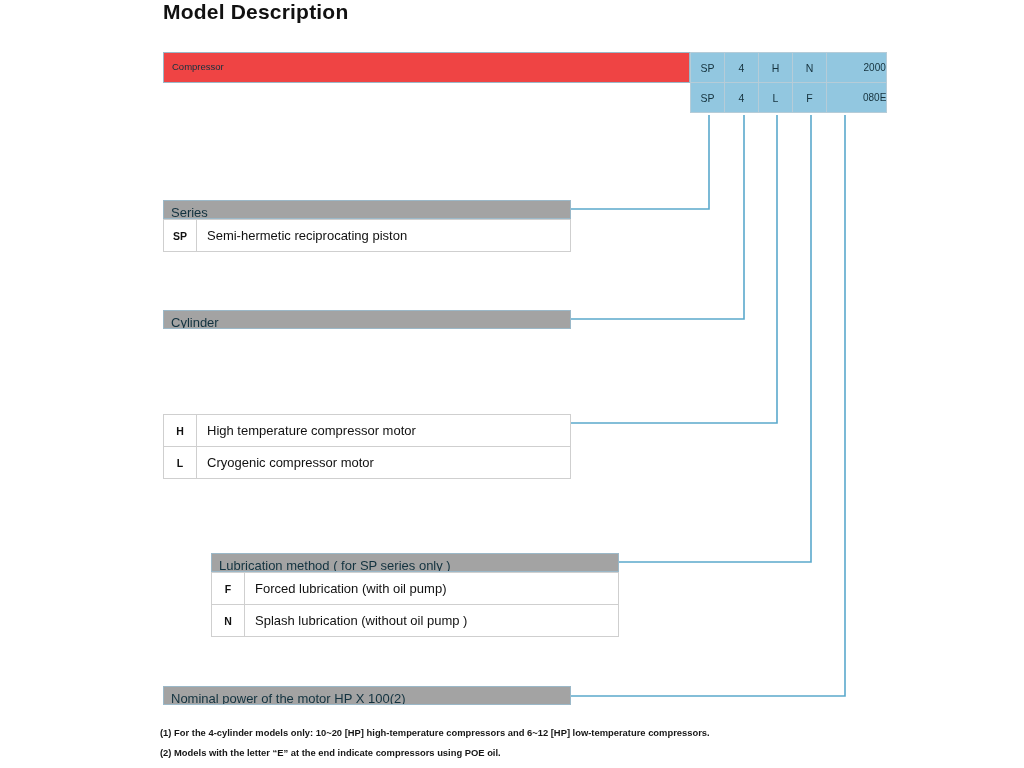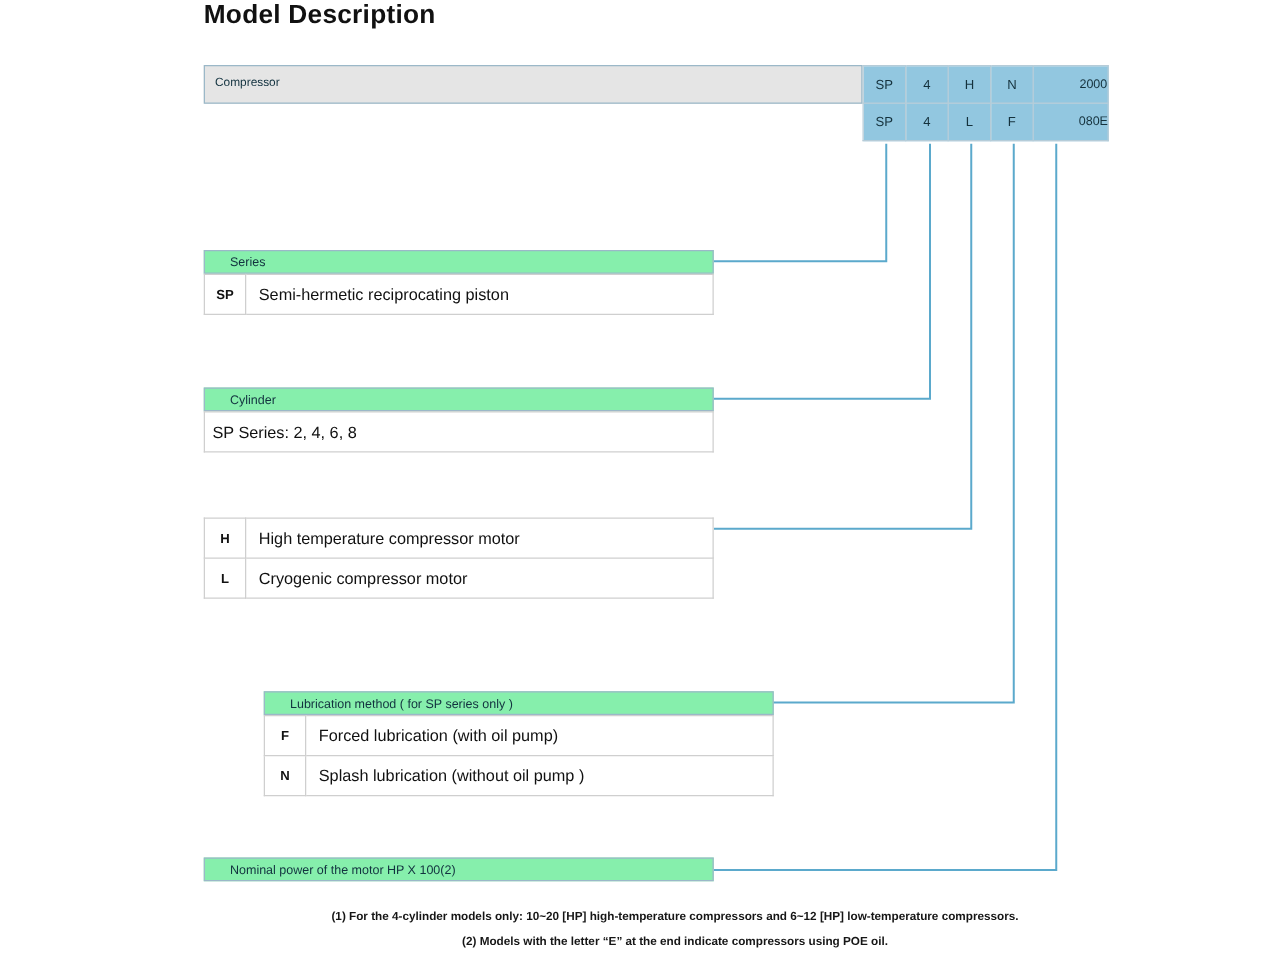--- a/index.html
+++ b/index.html
@@ -29,21 +29,21 @@
     text-align: center;
   }
 
   
   #compressor-bar {
     position: absolute;
     left: 163px;
     top: 52px;
     width: 527px;
     height: 31px;
-    background: #e5e5e5;
+    background: #ef4444;
     border: 1px solid #9bb8c8;
     box-sizing: border-box;
   }
   #compressor-bar .bar-label {
     position: absolute;
     left: 8px;
     top: 8px;
     font-size: 9.5px;
     color: #12323f;
     white-space: nowrap;
@@ -74,27 +74,27 @@
     padding-left: 36px;
   }
 
   
   .section {
     position: absolute;
     left: 163px;
     width: 408px;
   }
   .section-header {
-    background: #86efac;
+    background: #a3a3a3;
     border: 1px solid #9bb8c8;
     height: 19px;
     box-sizing: border-box;
-    font-size: 10px;
+    font-size: 13px;
     color: #12323f;
-    padding: 4px 0 0 20px;
+    padding: 4px 0 0 7px;
     white-space: nowrap;
     overflow: hidden;
   }
   .section table {
     border-collapse: collapse;
     width: 408px;
     table-layout: fixed;
   }
   .section table td {
     border: 1px solid #cfcfcf;
@@ -132,21 +132,20 @@
     height: 768px;
     pointer-events: none;
   }
 
   
   #footnotes {
     position: absolute;
     left: 160px;
     top: 723px;
     width: 760px;
-    text-align: center;
   }
   #footnotes div {
     font-size: 9.4px;
     font-weight: bold;
     color: #161616;
     line-height: 20px;
     white-space: nowrap;
   }
 </style>
 </head>
@@ -194,27 +193,20 @@
       <tr>
         <td class="code-cell">SP</td>
         <td>Semi-hermetic reciprocating piston</td>
       </tr>
     </tbody>
   </table>
 </div>
 
 <div class="section" id="section-cylinder">
   <div class="section-header">Cylinder</div>
-  <table>
-    <tbody>
-      <tr>
-        <td class="single">SP Series: 2, 4, 6, 8</td>
-      </tr>
-    </tbody>
-  </table>
 </div>
 
 <div class="section" id="section-motor">
   <table>
     <tbody>
       <tr>
         <td class="code-cell">H</td>
         <td>High temperature compressor motor</td>
       </tr>
       <tr>

